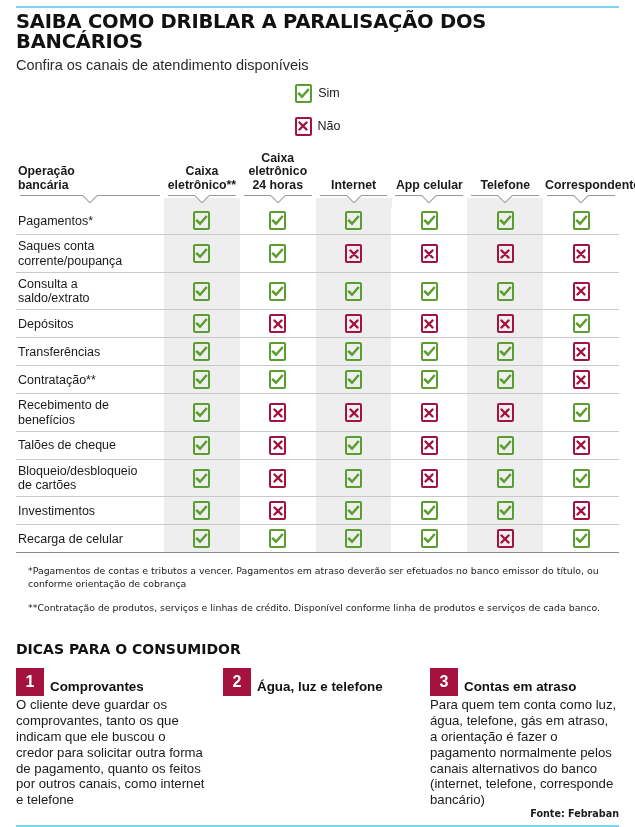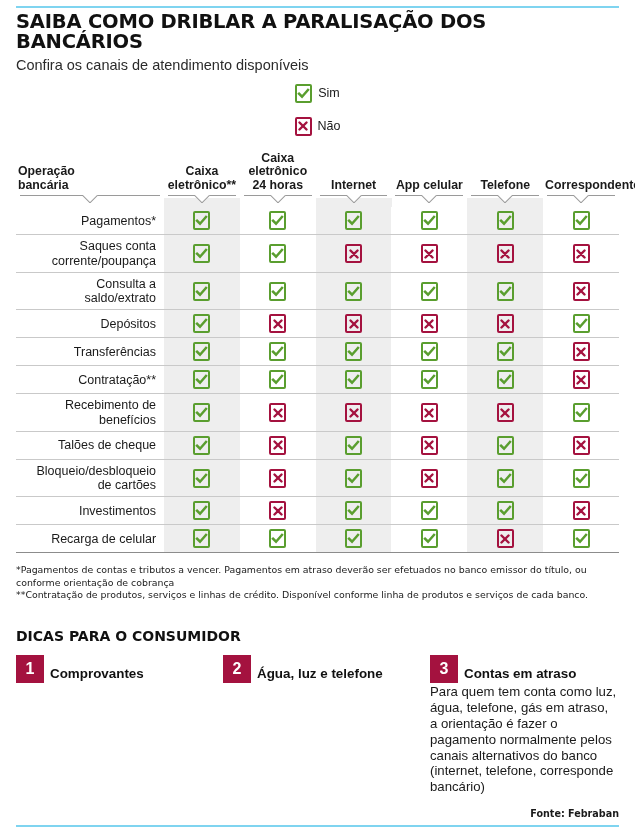--- a/index.html
+++ b/index.html
@@ -149,21 +149,21 @@
     padding: 0;
     height: 28px;
     text-align: center;
     vertical-align: middle;
     font-size: 12.5px;
     color: #1a1a1a;
     border-bottom: 1px solid #c9c9c9;
   }
   table.matrix tr:last-child td { border-bottom: 1px solid #8c8c8c; }
   table.matrix td.op {
-    text-align: right;
+    text-align: left;
     padding: 4px 8px 4px 2px;
     line-height: 1.14;
   }
   table.matrix td.cell {
     border-bottom: 1px solid #c9c9c9;
   }
   table.matrix td.cell .mark { vertical-align: middle; }
   td.shade { background: #eeeeee; }
 
   
@@ -178,21 +178,21 @@
   .matrix { position: relative; z-index: 1; }
 
   
   .footnotes {
     margin: 11px 0 0 0;
     font-size: 9.4px;
     line-height: 1.32;
     color: #1a1a1a;
     font-family: "DejaVu Sans", "Liberation Sans", sans-serif;
   }
-  .footnotes p { margin: 0; }
+  .footnotes p { margin: 12px; }
 
   
   .tips-title {
     font-family: "DejaVu Sans", "Liberation Sans", sans-serif;
     font-weight: bold;
     font-size: 14px;
     margin: 26px 0 0 0;
     color: #111111;
   }
   .tips {
@@ -714,20 +714,21 @@
     <p>**Contratação de produtos, serviços e linhas de crédito. Disponível conforme linha de produtos e serviços de cada banco.</p>
   </div>
 
   <div class="tips-title">DICAS PARA O CONSUMIDOR</div>
   <div class="tips" id="tips-list">
       <div class="tip">
         <div class="tip-head">
           <div class="tip-num">1</div>
           <div class="tip-name">Comprovantes</div>
         </div>
+        <div class="tip-body">O cliente deve guardar os comprovantes, tanto os que indicam que ele buscou o credor para solicitar outra forma de pagamento, quanto os feitos por outros canais, como internet e telefone</div>
       </div>
       <div class="tip">
         <div class="tip-head">
           <div class="tip-num">2</div>
           <div class="tip-name">Água, luz e telefone</div>
         </div>
       </div>
       <div class="tip">
         <div class="tip-head">
           <div class="tip-num">3</div>

